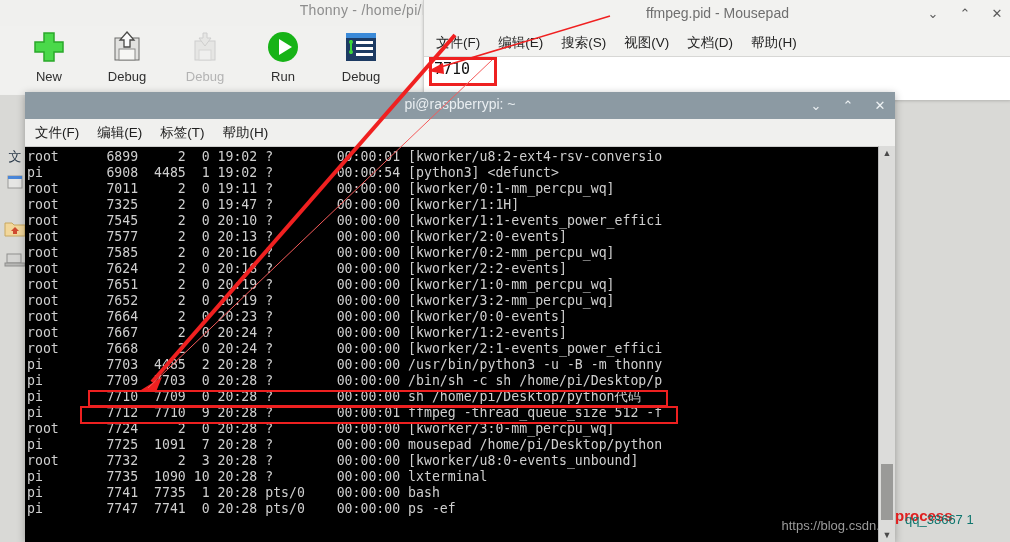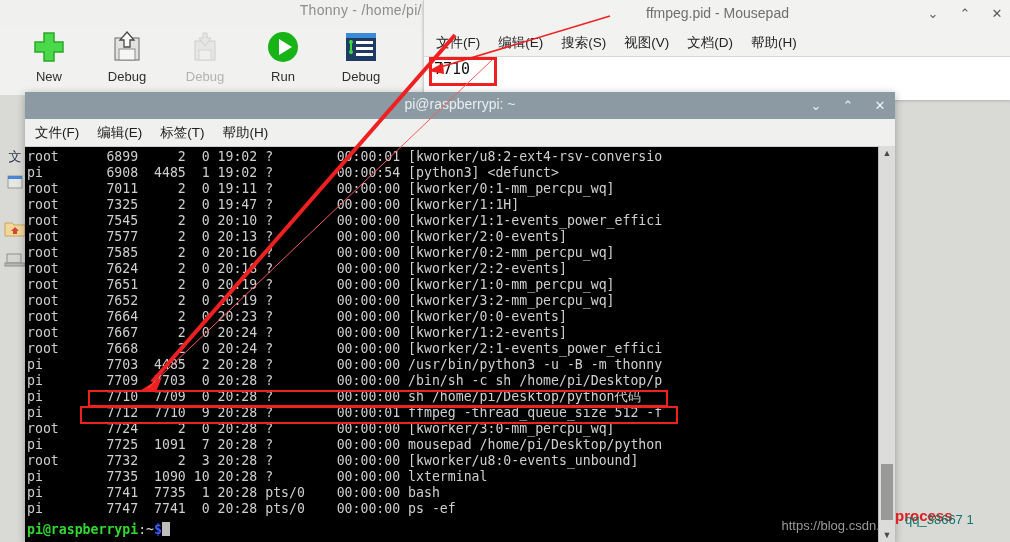--- a/index.html
+++ b/index.html
@@ -236,21 +236,20 @@
 pi        7703  4485  2 20:28 ?        00:00:00 /usr/bin/python3 -u -B -m thonny
 pi        7709  7703  0 20:28 ?        00:00:00 /bin/sh -c sh /home/pi/Desktop/p
 pi        7710  7709  0 20:28 ?        00:00:00 sh /home/pi/Desktop/python代码
 pi        7712  7710  9 20:28 ?        00:00:01 ffmpeg -thread_queue_size 512 -f
 root      7724     2  0 20:28 ?        00:00:00 [kworker/3:0-mm_percpu_wq]
 pi        7725  1091  7 20:28 ?        00:00:00 mousepad /home/pi/Desktop/python
 root      7732     2  3 20:28 ?        00:00:00 [kworker/u8:0-events_unbound]
 pi        7735  1090 10 20:28 ?        00:00:00 lxterminal
 pi        7741  7735  1 20:28 pts/0    00:00:00 bash
 pi        7747  7741  0 20:28 pts/0    00:00:00 ps -ef</pre>
-    <div id="prompt-line"><span class="pgreen">pi@raspberrypi</span><span class="pwhite">:~</span><span class="pblue">$</span><span class="cursor"></span></div>
     <div id="watermark">https://blog.csdn.n</div>
   </div>
   <div id="term-scroll">
     <div class="sb-arrow">▲</div>
     <div id="sb-thumb"></div>
     <div class="sb-arrow" style="position:absolute;bottom:0;">▼</div>
   </div>
 </div>
 
 <svg id="overlay">

